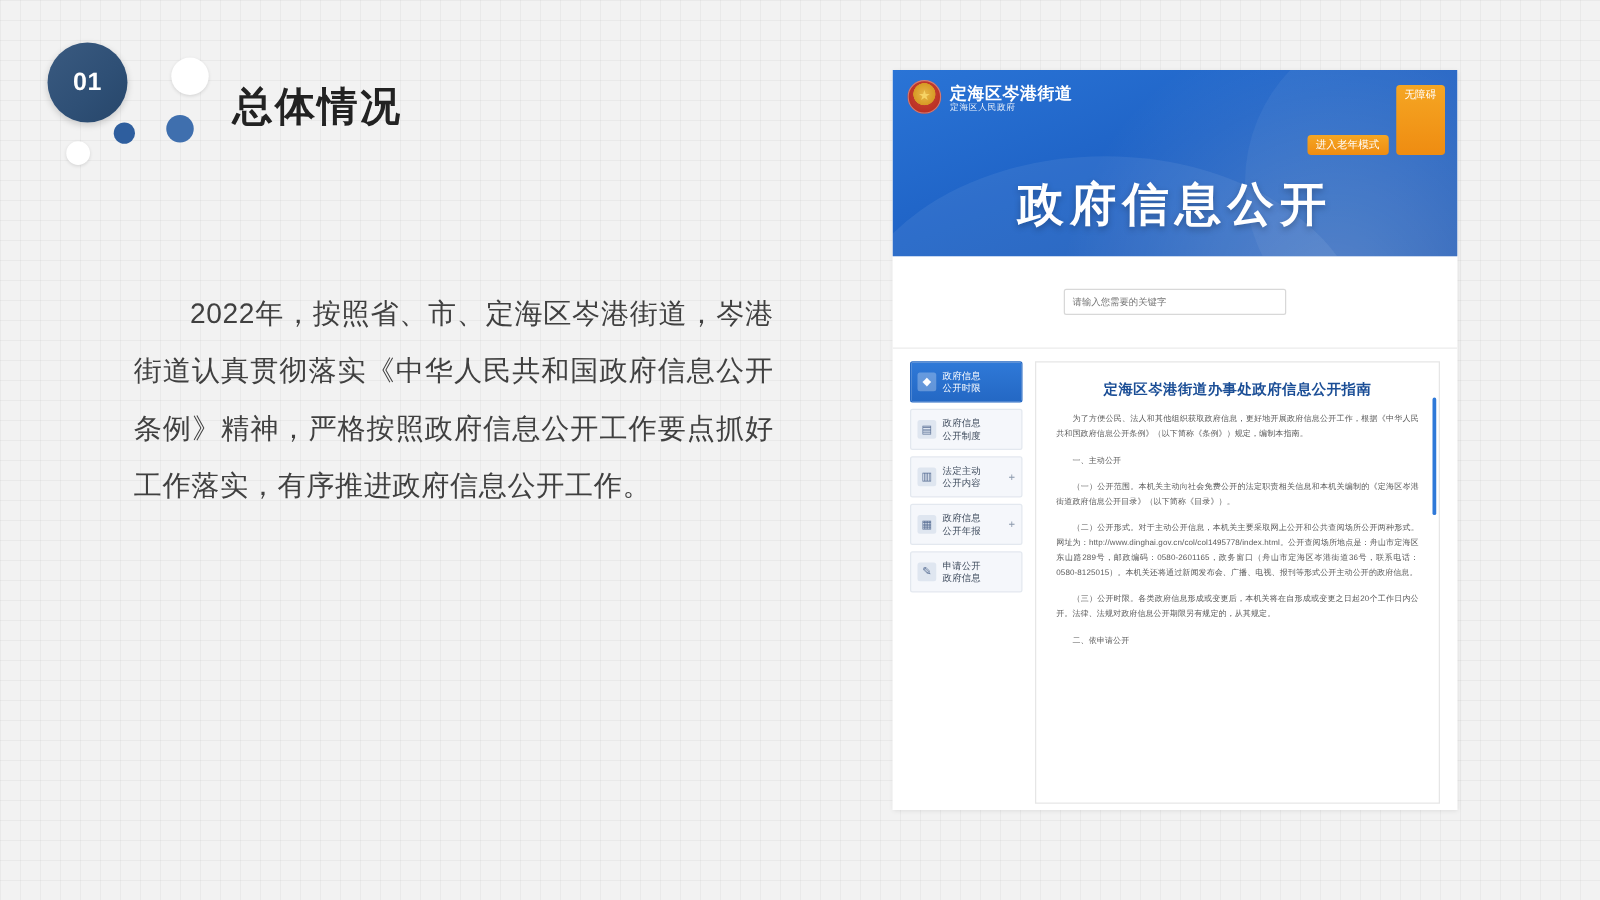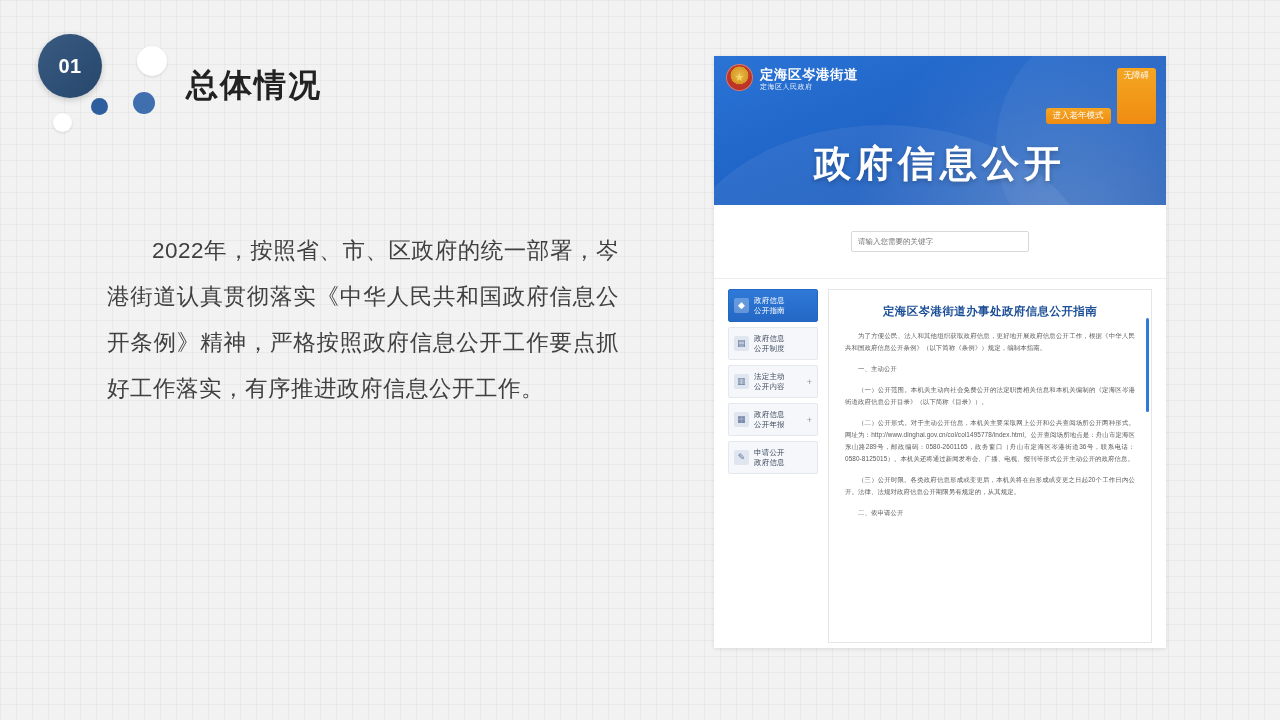--- a/index.html
+++ b/index.html
@@ -256,21 +256,21 @@
 
 <div class="slide-header">
   <div class="badge-circle">01</div>
   <div class="deco deco-1"></div>
   <div class="deco deco-2"></div>
   <div class="deco deco-3"></div>
   <div class="deco deco-4"></div>
   <div class="slide-title">总体情况</div>
 </div>
 
-<div class="body-text">2022年，按照省、市、区政府的统一部署，岑港街道认真贯彻落实《中华人民共和国政府信息公开条例》精神，严格按照政府信息公开工作要点抓好工作落实，有序推进政府信息公开工作。</div>
+<div class="body-text">2022年，按照省、市、定海区岑港街道，岑港街道认真贯彻落实《中华人民共和国政府信息公开条例》精神，严格按照政府信息公开工作要点抓好工作落实，有序推进政府信息公开工作。</div>
 
 <div class="site-shot">
 
   <div class="site-banner">
     <div class="banner-wave"></div>
     <div class="banner-wave2"></div>
 
     <div class="gov-id">
       <div class="gov-emblem"></div>
       <div class="gov-names">
@@ -294,21 +294,21 @@
   </div>
 
   <div class="site-body">
 
     <div class="side-nav">
 
       <div class="nav-item active">
         <span class="nav-ico">◆</span>
         <span class="nav-txt">
           <span>政府信息</span><br>
-          <span>公开指南</span>
+          <span>公开时限</span>
         </span>
       </div>
 
       <div class="nav-item">
         <span class="nav-ico">▤</span>
         <span class="nav-txt">
           <span>政府信息</span><br>
           <span>公开制度</span>
         </span>
       </div>

